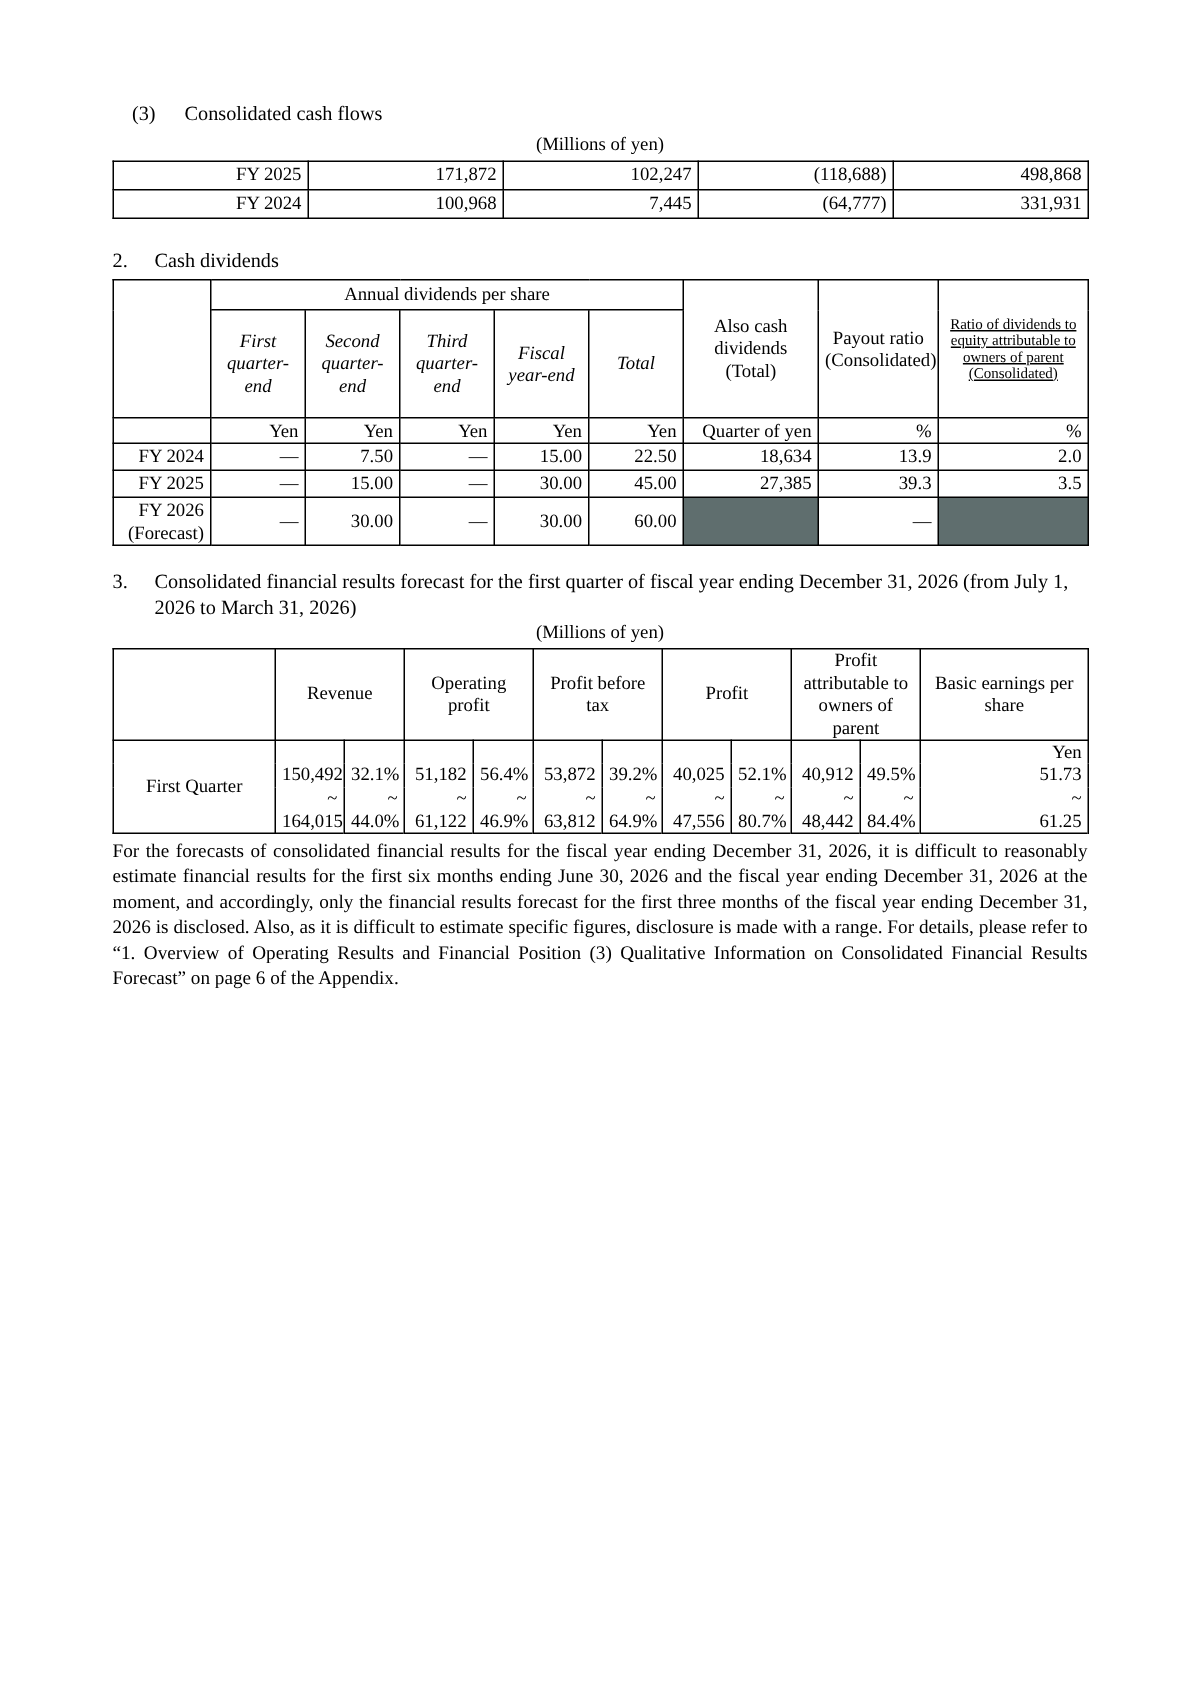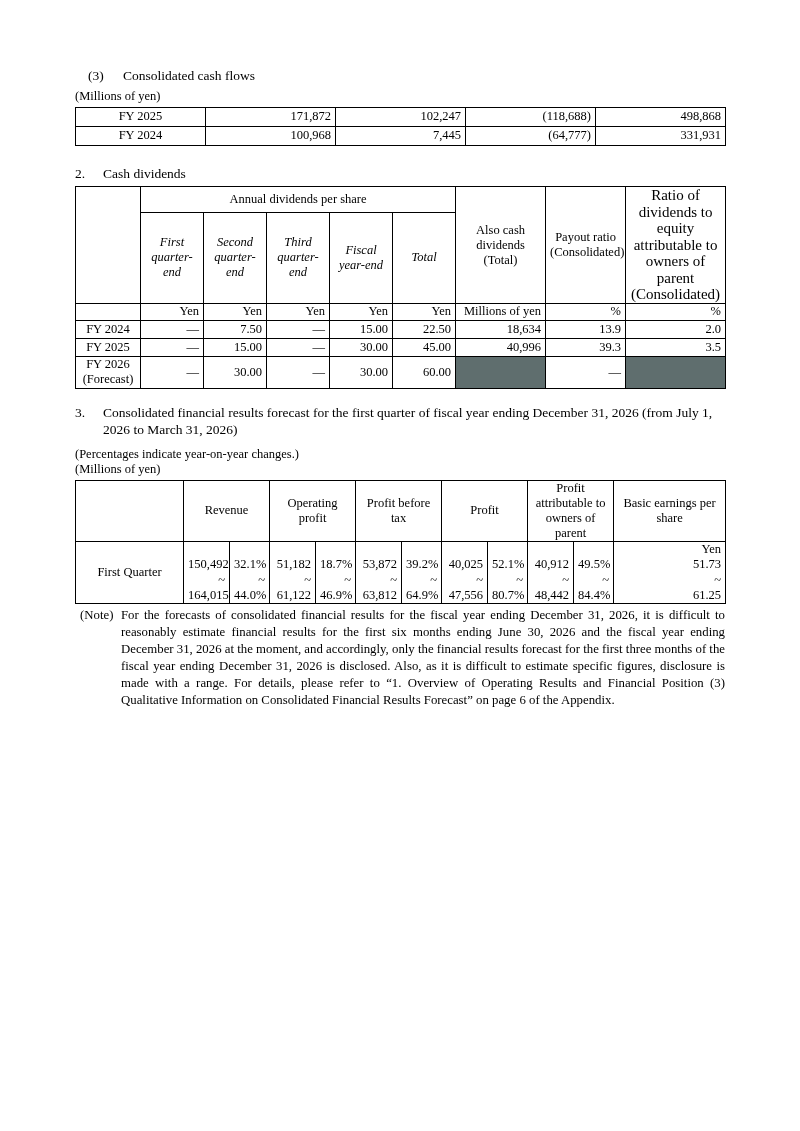--- a/index.html
+++ b/index.html
@@ -9,47 +9,47 @@
     font-family: "Liberation Serif", serif;
     overflow: hidden;
   }
   .page { padding: 68px 75px 0 75px; width: 650px; }
 
   .sec-head { display: flex; font-size: 13.5px; line-height: 1.25; }
   .sec-head .sec-no { flex: 0 0 28px; }
   .sec-head.first { padding-left: 13px; }
   .sec-head.first .sec-no { flex: 0 0 35px; }
 
-  .right-note { text-align: left; font-size: 12.5px; line-height: 1.25; }
+  .right-note { text-align: center; font-size: 12.5px; line-height: 1.25; }
 
   table { border-collapse: collapse; table-layout: fixed; width: 650px; }
   th, td {
     border: 1px solid #000;
     font-weight: normal;
     font-size: 12.5px;
     line-height: 1.2;
     padding: 0 4px;
     overflow: hidden;
     vertical-align: middle;
   }
   th { text-align: center; }
   .num { text-align: right; }
-  .rowlabel { text-align: center; }
+  .rowlabel { text-align: right; }
 
   
   .tbl-cf tr.hdr { height: 44px; }
   .tbl-cf tr.data { height: 19px; }
 
   
   .tbl-div tr.grp { height: 20px; }
   .tbl-div tr.sub { height: 72px; font-style: italic; }
   .tbl-div tr.units { height: 17px; }
   .tbl-div tr.data { height: 18px; }
   .tbl-div tr.fcast { height: 32px; }
-  .tbl-div th.small { font-size: 15px; line-height: 1.1; }
+  .tbl-div th.small { font-size: 10px; line-height: 1.1; text-decoration: underline; }
   .shaded { background: #5f6e6e; }
 
   
   .tbl-fc tr.hdr { height: 58px; }
   .tbl-fc tr.yen { height: 15px; }
   .tbl-fc tr.val { height: 16px; margin-top: 43px; }
   .tbl-fc tr.tilde { height: 13px; }
   .tbl-fc td.bc { border-top: none; border-bottom: none; }
   .tbl-fc { border: 1px solid #000; }
 
@@ -133,21 +133,21 @@
         <th>Fiscal year-end</th>
         <th>Total</th>
       </tr>
       <tr class="units">
         <td></td>
         <td class="num">Yen</td>
         <td class="num">Yen</td>
         <td class="num">Yen</td>
         <td class="num">Yen</td>
         <td class="num">Yen</td>
-        <td class="num">Millions of yen</td>
+        <td class="num">Quarter of yen</td>
         <td class="num">%</td>
         <td class="num">%</td>
       </tr>
       <tr class="data">
         <td class="rowlabel">FY 2024</td>
         <td class="num">―</td>
         <td class="num">7.50</td>
         <td class="num">―</td>
         <td class="num">15.00</td>
         <td class="num">22.50</td>
@@ -155,21 +155,21 @@
         <td class="num">13.9</td>
         <td class="num">2.0</td>
       </tr>
       <tr class="data">
         <td class="rowlabel">FY 2025</td>
         <td class="num">―</td>
         <td class="num">15.00</td>
         <td class="num">―</td>
         <td class="num">30.00</td>
         <td class="num">45.00</td>
-        <td class="num">40,996</td>
+        <td class="num">27,385</td>
         <td class="num">39.3</td>
         <td class="num">3.5</td>
       </tr>
       <tr class="fcast">
         <td class="rowlabel">
           <div>FY 2026</div>
           <div>(Forecast)</div>
         </td>
         <td class="num">―</td>
         <td class="num">30.00</td>
@@ -181,21 +181,20 @@
         <td class="num shaded"></td>
       </tr>
     </tbody>
   </table>
 
   <div class="sec-head mt16">
     <span class="sec-no">3.</span>
     <span>Consolidated financial results forecast for the first quarter of fiscal year ending December 31, 2026 (from July 1, 2026 to March 31, 2026)</span>
   </div>
 
-  <div class="right-note mt8">(Percentages indicate year-on-year changes.)</div>
   <div class="right-note">(Millions of yen)</div>
 
   <table class="tbl-fc mt2">
     <colgroup>
       <col style="width:108px">
       <col style="width:46px">
         <col style="width:40px">
       <col style="width:46px">
         <col style="width:40px">
       <col style="width:46px">
@@ -227,21 +226,21 @@
         <td class="bc"></td>
         <td class="bc"></td>
         <td class="bc"></td>
         <td class="bc"></td>
         <td class="bc num">Yen</td>
       </tr>
       <tr class="val">
         <td class="bc num">150,492</td>
         <td class="bc num">32.1%</td>
         <td class="bc num">51,182</td>
-        <td class="bc num">18.7%</td>
+        <td class="bc num">56.4%</td>
         <td class="bc num">53,872</td>
         <td class="bc num">39.2%</td>
         <td class="bc num">40,025</td>
         <td class="bc num">52.1%</td>
         <td class="bc num">40,912</td>
         <td class="bc num">49.5%</td>
         <td class="bc num">51.73</td>
       </tr>
       <tr class="tilde">
         <td class="bc num">~</td>
@@ -266,17 +265,16 @@
         <td class="bc num">47,556</td>
         <td class="bc num">80.7%</td>
         <td class="bc num">48,442</td>
         <td class="bc num">84.4%</td>
         <td class="bc num">61.25</td>
       </tr>
     </tbody>
   </table>
 
   <div class="note">
-    <span class="note-label">(Note)</span>
     <div class="note-text">For the forecasts of consolidated financial results for the fiscal year ending December 31, 2026, it is difficult to reasonably estimate financial results for the first six months ending June 30, 2026 and the fiscal year ending December 31, 2026 at the moment, and accordingly, only the financial results forecast for the first three months of the fiscal year ending December 31, 2026 is disclosed. Also, as it is difficult to estimate specific figures, disclosure is made with a range. For details, please refer to “1. Overview of Operating Results and Financial Position (3) Qualitative Information on Consolidated Financial Results Forecast” on page 6 of the Appendix.</div>
   </div>
 
 </div>
 
 </body></html>

